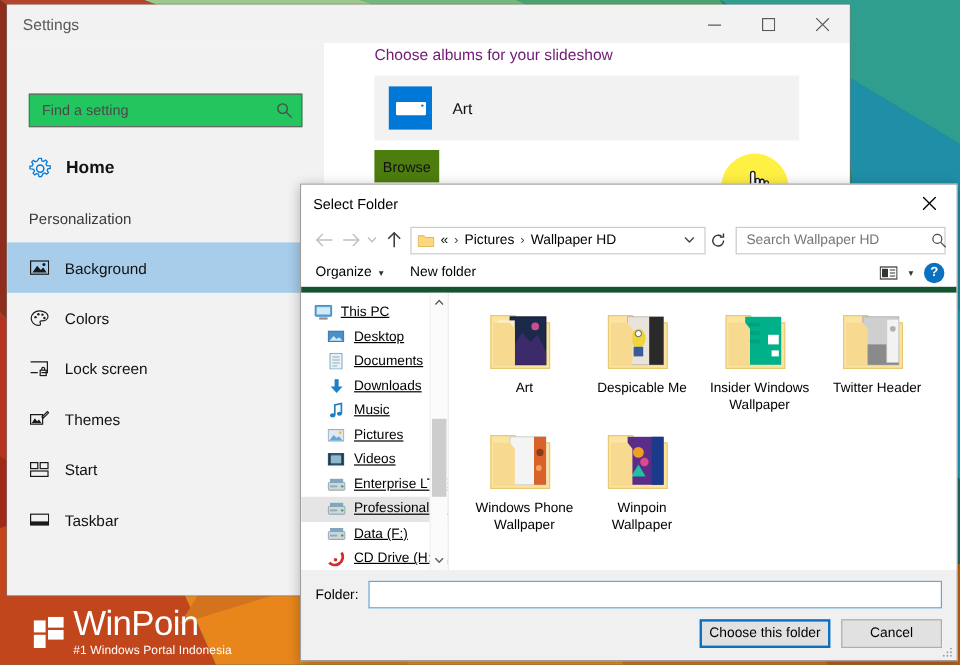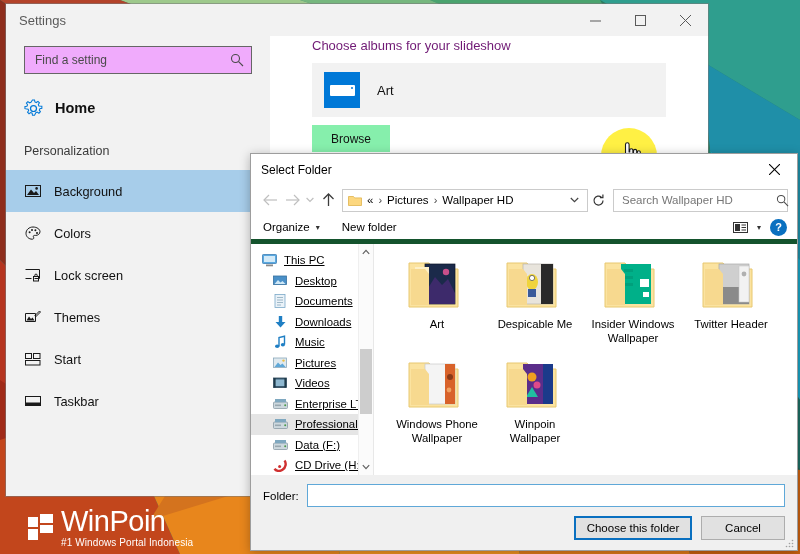--- a/index.html
+++ b/index.html
@@ -46,22 +46,22 @@
   .win-btn svg { display:block; }
 
   #settings-body { display:flex; height:460px; }
 
   
   #settings-sidebar {
     width:264px; background:#f2f2f2; padding-top:10px; flex-shrink:0;
   }
   #search-row { padding:0 18px; }
   #search-box {
-    height:28px; border:1px solid #666; background:#f0abfc;
-    display:flex; align-items:center; padding:0 7px 0 10px;
+    height:28px; border:1px solid #666; background:#22c55e;
+    display:flex; align-items:center; padding:0 7px 0 10px;margin-top:32px;
   }
   #search-input {
     flex:1; border:none; outline:none; font-family:inherit; font-size:12px; color:#1a1a1a;
     background:transparent;
   }
   #search-input::placeholder { color:#4a4a4a; }
   .search-ico { color:#4a4a4a; display:flex; }
 
   #home-row {
     display:flex; align-items:center; gap:12px;
@@ -100,21 +100,21 @@
   .album-thumb i {
     display:block; width:25px; height:11px; background:#fff; border-radius:1px; position:relative;
   }
   .album-thumb i::after {
     content:""; position:absolute; right:2px; top:2px; width:2px; height:2px;
     background:#0078d7; border-radius:50%;
   }
   .album-name { font-size:13px; color:#111; }
 
   #browse-btn {
-    margin-top:8px; width:78px; height:27px; background:#86efac;
+    margin-top:8px; width:54px; height:27px; background:#4d7c0f;
     border:none; font-family:inherit; font-size:12px; color:#111;
     display:flex; align-items:center; justify-content:center;
   }
 
   
   #cursor-wrap { position:absolute; left:331px; top:92px; width:56px; height:56px; }
   #cursor-halo {
     position:absolute; inset:0; border-radius:50%;
     background:#ffef34; opacity:.92;
   }
@@ -231,21 +231,21 @@
     flex:1; height:23px; border:1px solid #5fa8d8; background:#fff;
     font-family:inherit; font-size:11.5px; padding:0 4px; outline:none; color:#000;
   }
   #btn-row { display:flex; justify-content:flex-end; gap:9px; margin-top:9px; }
   .dlg-btn {
     height:24px; font-family:inherit; font-size:11.5px; color:#000;
     background:#e1e1e1; border:1px solid #adadad;
     display:flex; align-items:center; justify-content:center;
   }
   .dlg-btn.default { border:2px solid #0a70c0; background:#e1e1e1; }
-  #choose-btn { width:118px; }
+  #choose-btn { width:109px; }
   #cancel-btn { width:84px; }
   #resize-grip { position:absolute; right:3px; bottom:2px; color:#a0a0a0; }
 </style>
 </head>
 <body>
 
 <div id="desktop">
   <svg viewBox="0 0 800 554" preserveAspectRatio="none">
     <defs>
       <linearGradient id="g1" x1="0" y1="0" x2="1" y2="1">

